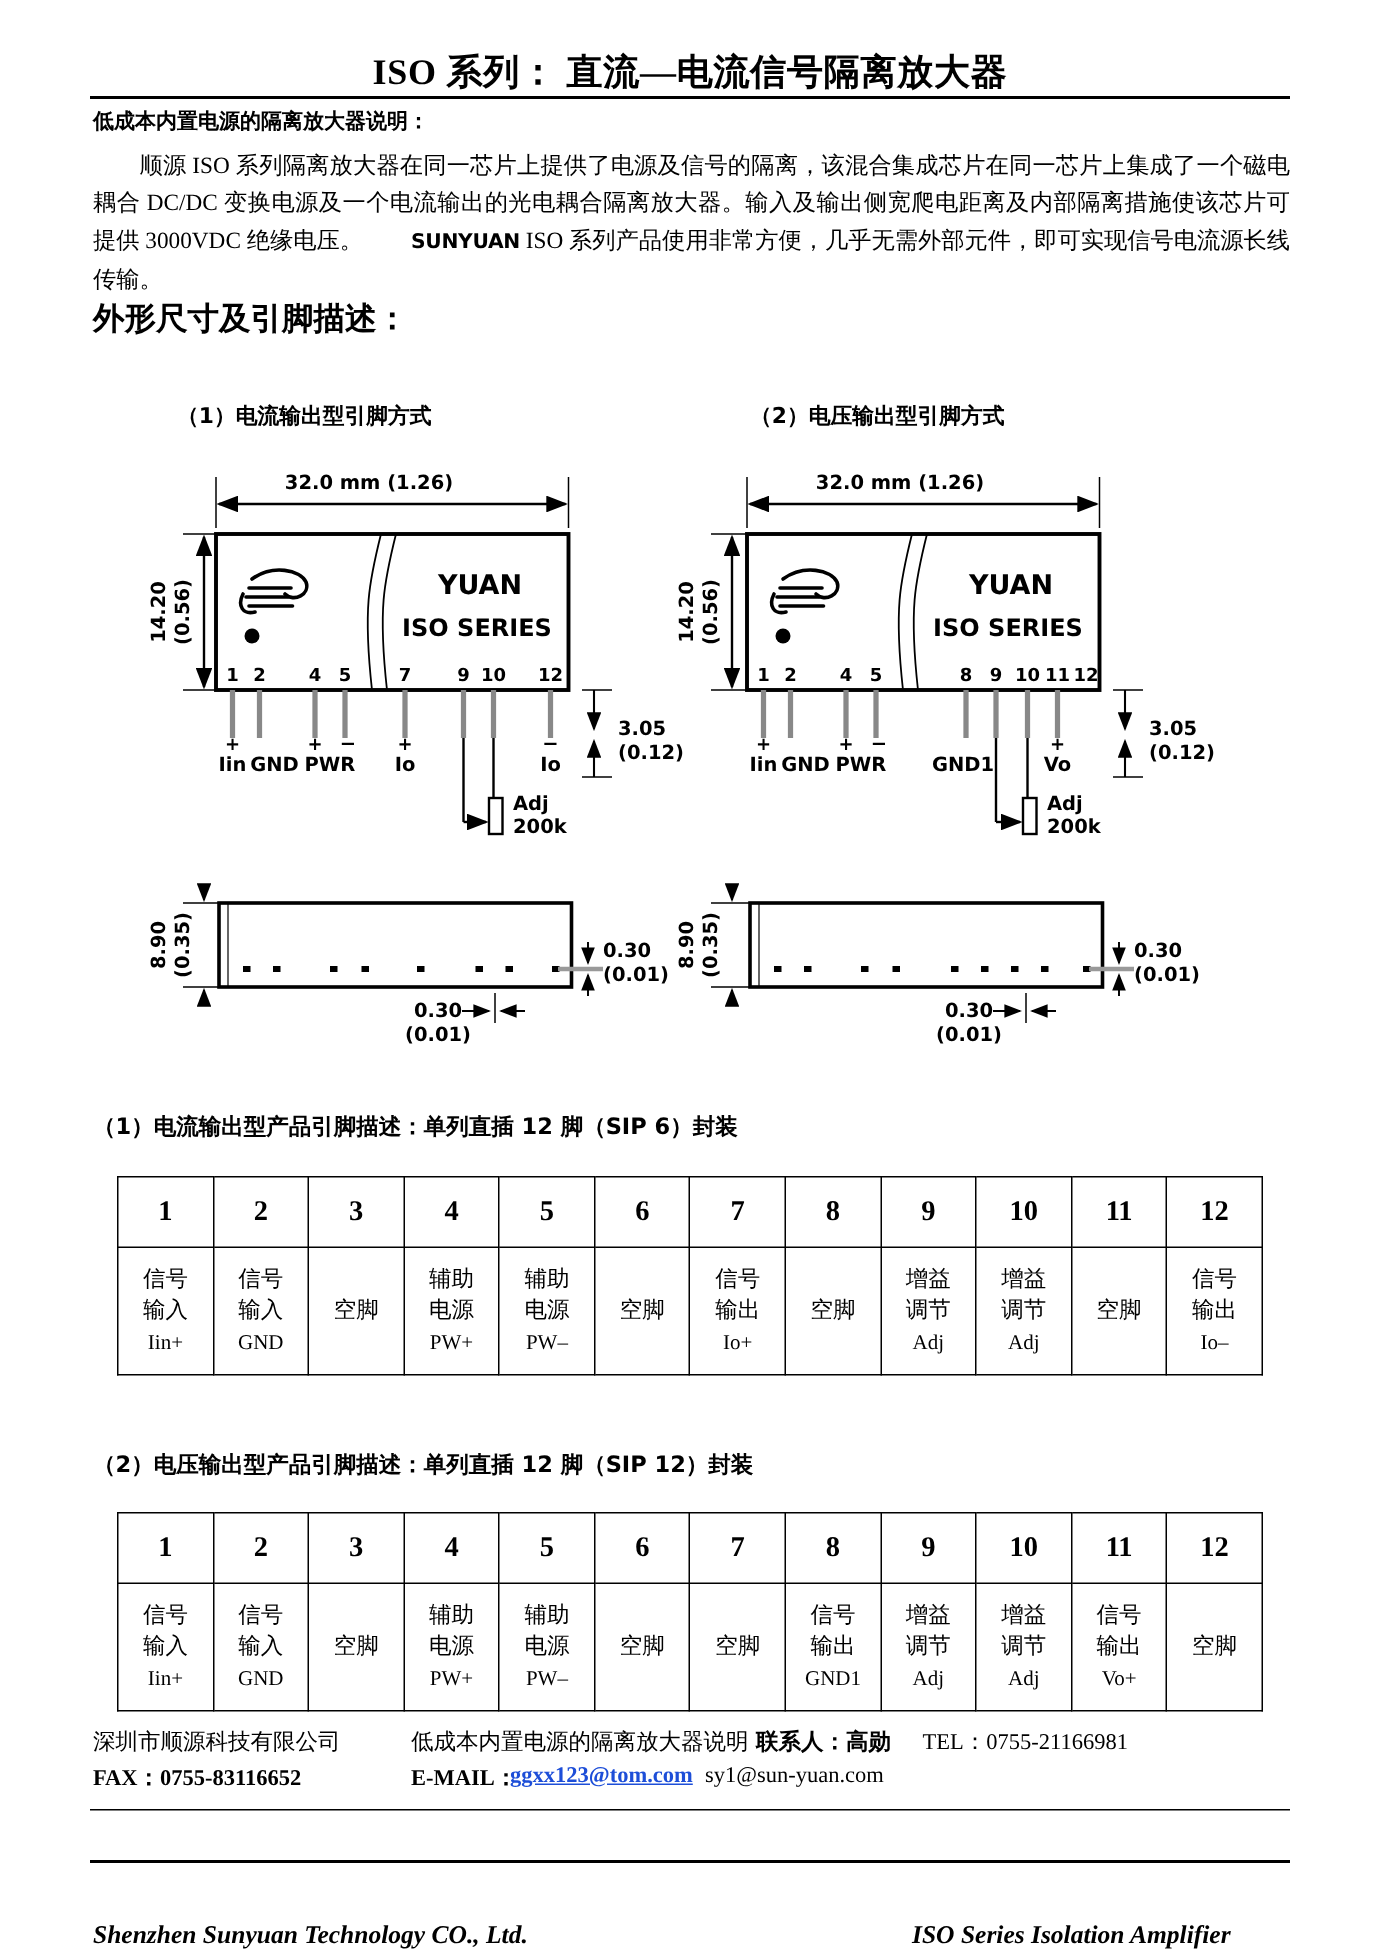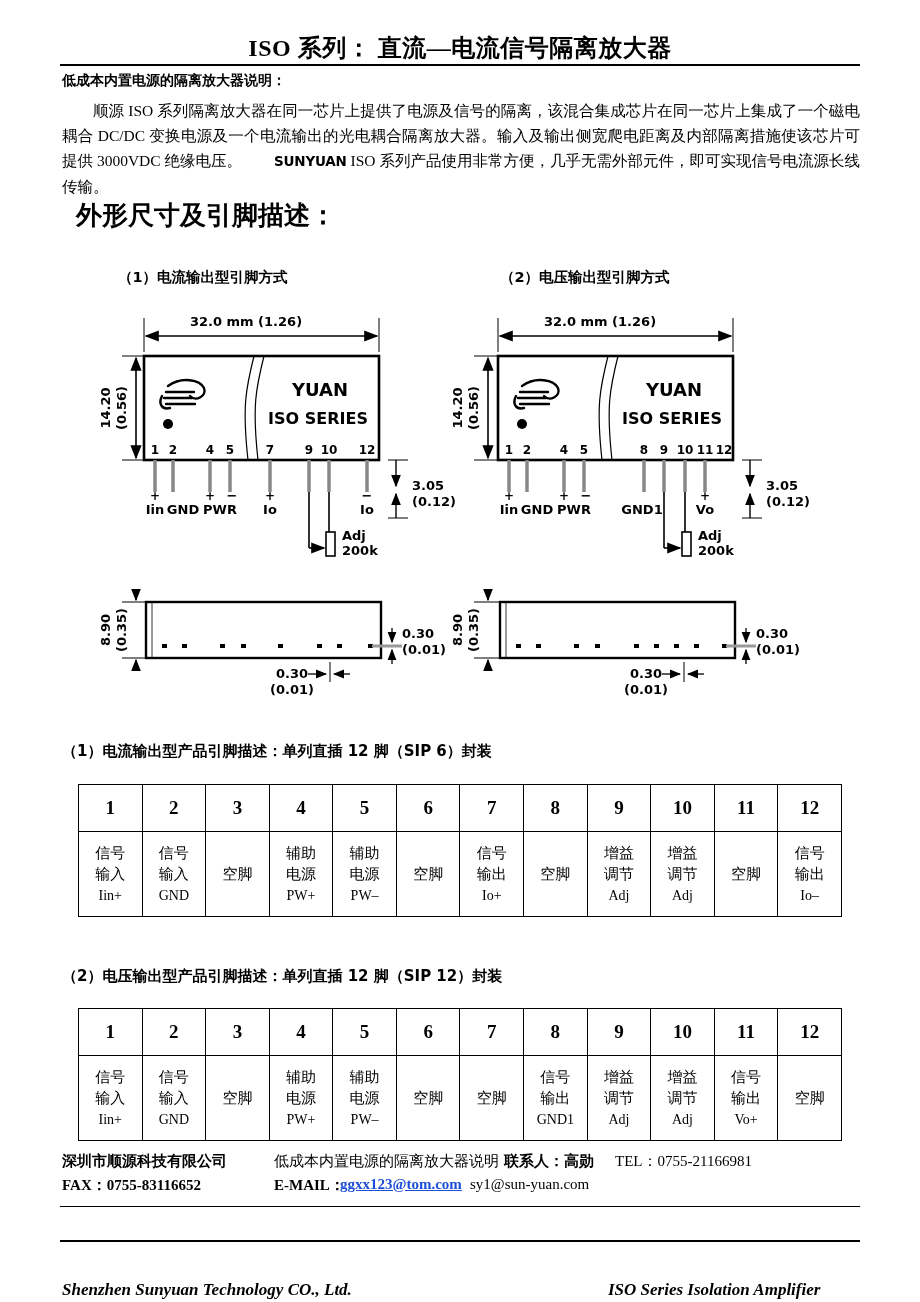--- a/index.html
+++ b/index.html
@@ -62,24 +62,24 @@
     font-family: "DejaVu Sans", sans-serif;
     font-weight: bold;
     font-size: 13.5px;
     letter-spacing: -0.2px;
     margin-left: 32px;
   }
 
   
   .section-heading {
     position: absolute;
-    left: 76px; top: 198px;
+    left: 62px; top: 198px;
     font-family: Liberation Serif, serif;
     font-weight: bold;
-    font-size: 26px;
+    font-size: 21px;
   }
 
   
   .diagram-caption {
     position: absolute;
     font-family: "DejaVu Sans", sans-serif;
     font-size: 14.5px;
     font-weight: 600;
   }
   #cap-left  { left: 118px; top: 268px; }
@@ -629,21 +629,21 @@
           <td>
             <div class="cell-lines">
               <span>空脚</span>
             </div>
           </td>
         </tr>
     </tbody>
   </table>
 
   <div class="contact" id="contact-line-1">
-    <span class="seg" style="left:0px;font-weight:bold;">深圳市顺源科技有限公司</span>
+    <span class="seg" style="left:0px;">深圳市顺源科技有限公司</span>
     <span class="seg" style="left:212px;">低成本内置电源的隔离放大器说明</span>
     <span class="seg bold" style="left:442px;">联系人：高勋</span>
     <span class="seg" style="left:553px;">TEL：0755-21166981</span>
   </div>
   <div class="contact" id="contact-line-2">
     <span class="seg bold" style="left:0px;">FAX：0755-83116652</span>
     <span class="seg bold" style="left:212px;">E-MAIL：</span>
     <a class="seg email-link" style="left:278px;" href="#">ggxx123@tom.com</a>
     <span class="seg" style="left:408px;">sy1@sun-yuan.com</span>
   </div>

